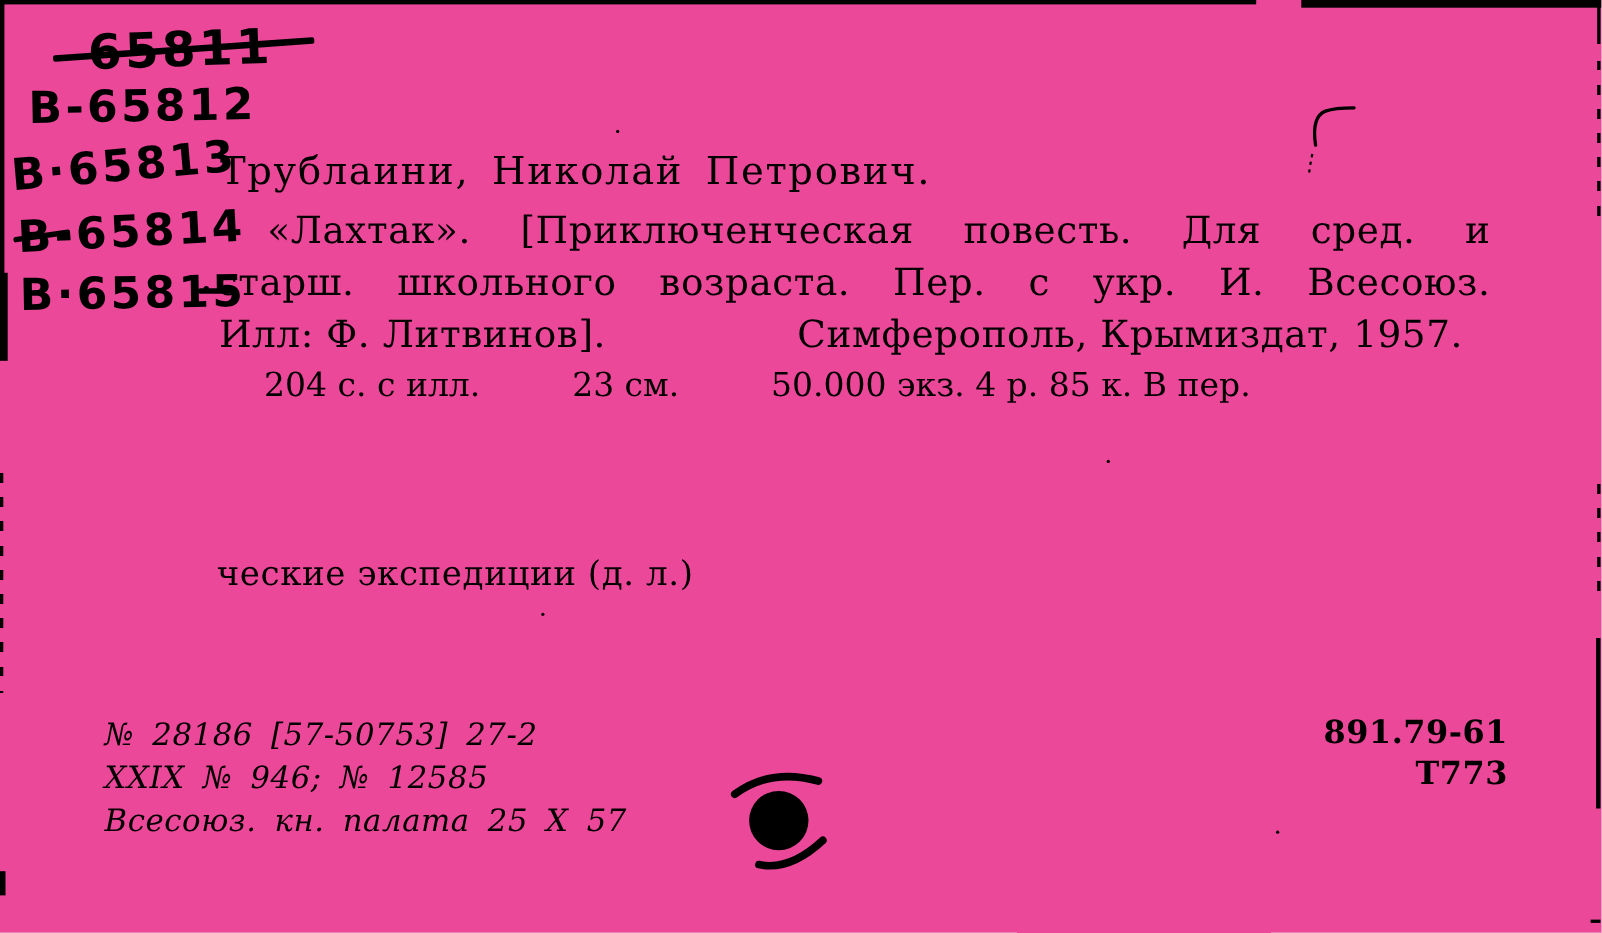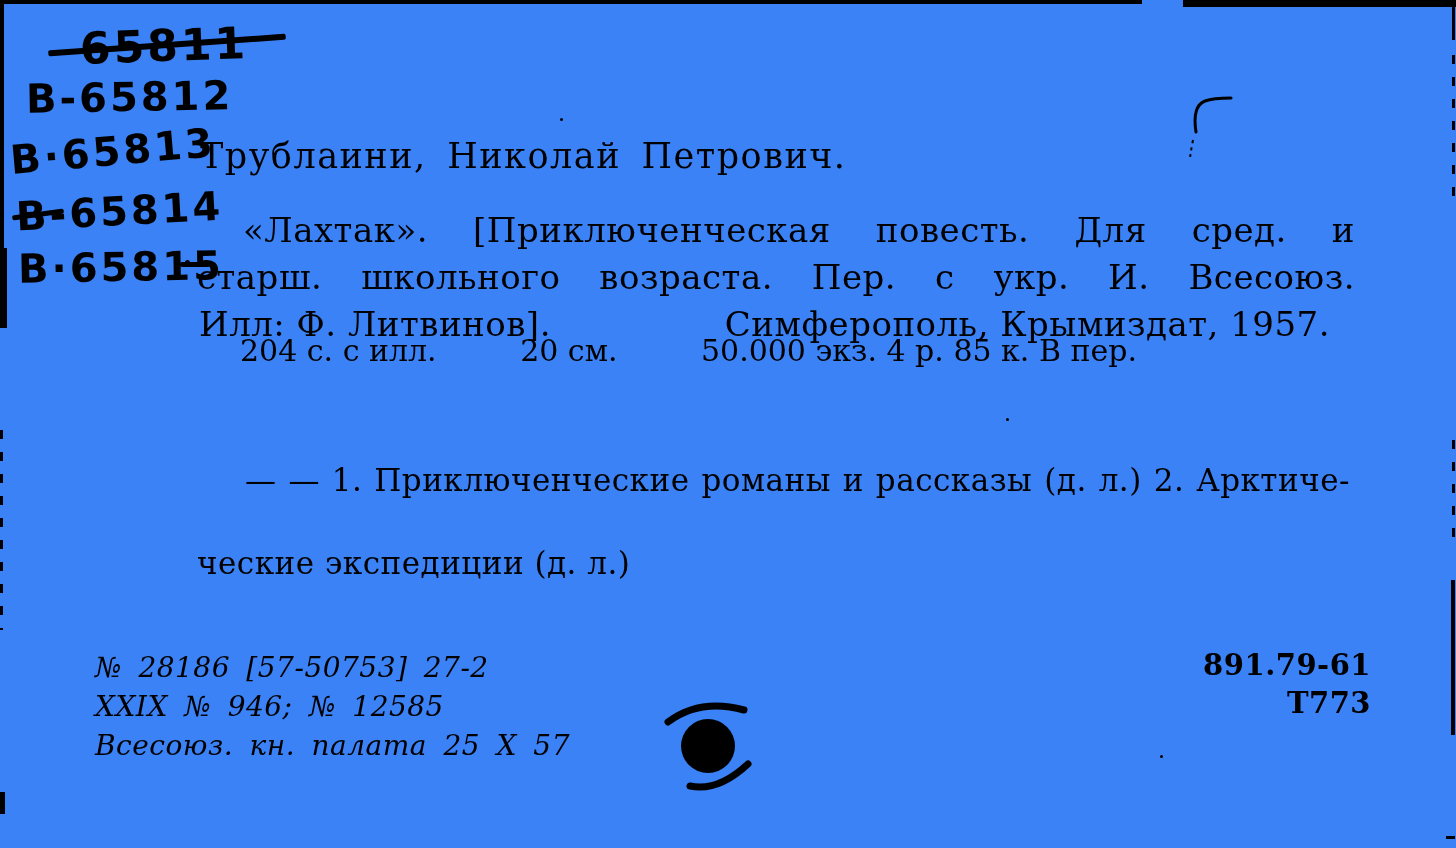--- a/index.html
+++ b/index.html
@@ -1,19 +1,19 @@
 <!DOCTYPE html>
 <html lang="ru"><head>
 <meta charset="utf-8">
 <style>
   html,body{margin:0;padding:0;background:#e8e8e8;}
   .card{
     position:relative;
     width:1456px;height:848px;
-    background:#3b82f6;
+    background:#ec4899;
     color:#000;
     font-family:"DejaVu Serif","Liberation Serif",serif;
     overflow:hidden;
   }
   
   .edge{position:absolute;background:#000;}
   .edge-dashed-v{position:absolute;width:3px;background:repeating-linear-gradient(to bottom,#000 0 9px,transparent 9px 22px);}
   .dot{position:absolute;background:#000;border-radius:50%;}
   
   .hand{
@@ -24,21 +24,21 @@
     letter-spacing:3px;
     white-space:nowrap;
     color:#000;
   }
   .strike{position:absolute;height:6px;background:#000;border-radius:2px;}
   
   .print{position:absolute;white-space:nowrap;}
   .heading{
     font-size:35px;font-weight:400;letter-spacing:1.5px;word-spacing:8px;
   }
-  .bodyline{font-size:34px;letter-spacing:0.5px;margin-top:20px;}
+  .bodyline{font-size:34px;letter-spacing:0.5px;}
   .just{white-space:normal;text-align:justify;text-align-last:justify;}
   .rowflex{display:flex;justify-content:space-between;white-space:nowrap;}
   .collation{font-size:30px;}
   .tracing{font-size:31px;letter-spacing:0.5px;}
   .footer{font-size:28px;line-height:39px;letter-spacing:0.5px;word-spacing:7px;font-style:italic;}
   .footer-right{
     font-size:29px;line-height:38px;font-weight:700;
     text-align:right;letter-spacing:0.5px;
   }
   .blot-svg{position:absolute;left:0;top:0;pointer-events:none;}
@@ -85,26 +85,25 @@
 
   <div class="print bodyline just" style="left:197px;top:237px;width:1158px;">старш. школьного возраста. Пер. с укр. И. Всесоюз.</div>
 
   <div class="print bodyline rowflex" style="left:199px;top:284px;width:1131px;text-align:center;">
     <span>Илл: Ф. Литвинов].</span>
     <span>Симферополь, Крымиздат, 1957.</span>
   </div>
 
   <div class="print collation rowflex" style="left:240px;top:333px;width:897px;">
     <span>204 с. с илл.</span>
-    <span>20 см.</span>
+    <span>23 см.</span>
     <span>50.000 экз. 4 р. 85 к. В пер.</span>
   </div>
 
-  <div class="print tracing just" style="left:245px;top:462px;width:1105px;">— — 1. Приключенческие романы и рассказы (д. л.) 2. Арктиче-</div>
-  <div class="print tracing" style="left:197px;top:504px;margin-top:41px;">ческие экспедиции (д. л.)</div>
+  <div class="print tracing" style="left:197px;top:504px;">ческие экспедиции (д. л.)</div>
 
   <div class="print footer" style="left:95px;top:648px;">
     <div>№ 28186  [57-50753]  27-2</div>
     <div>XXIX  № 946;  № 12585</div>
     <div>Всесоюз. кн. палата 25 X 57</div>
   </div>
 
   <div class="print footer-right" style="right:85px;top:646px;">
     <div>891.79-61</div>
     <div>Т773</div>

